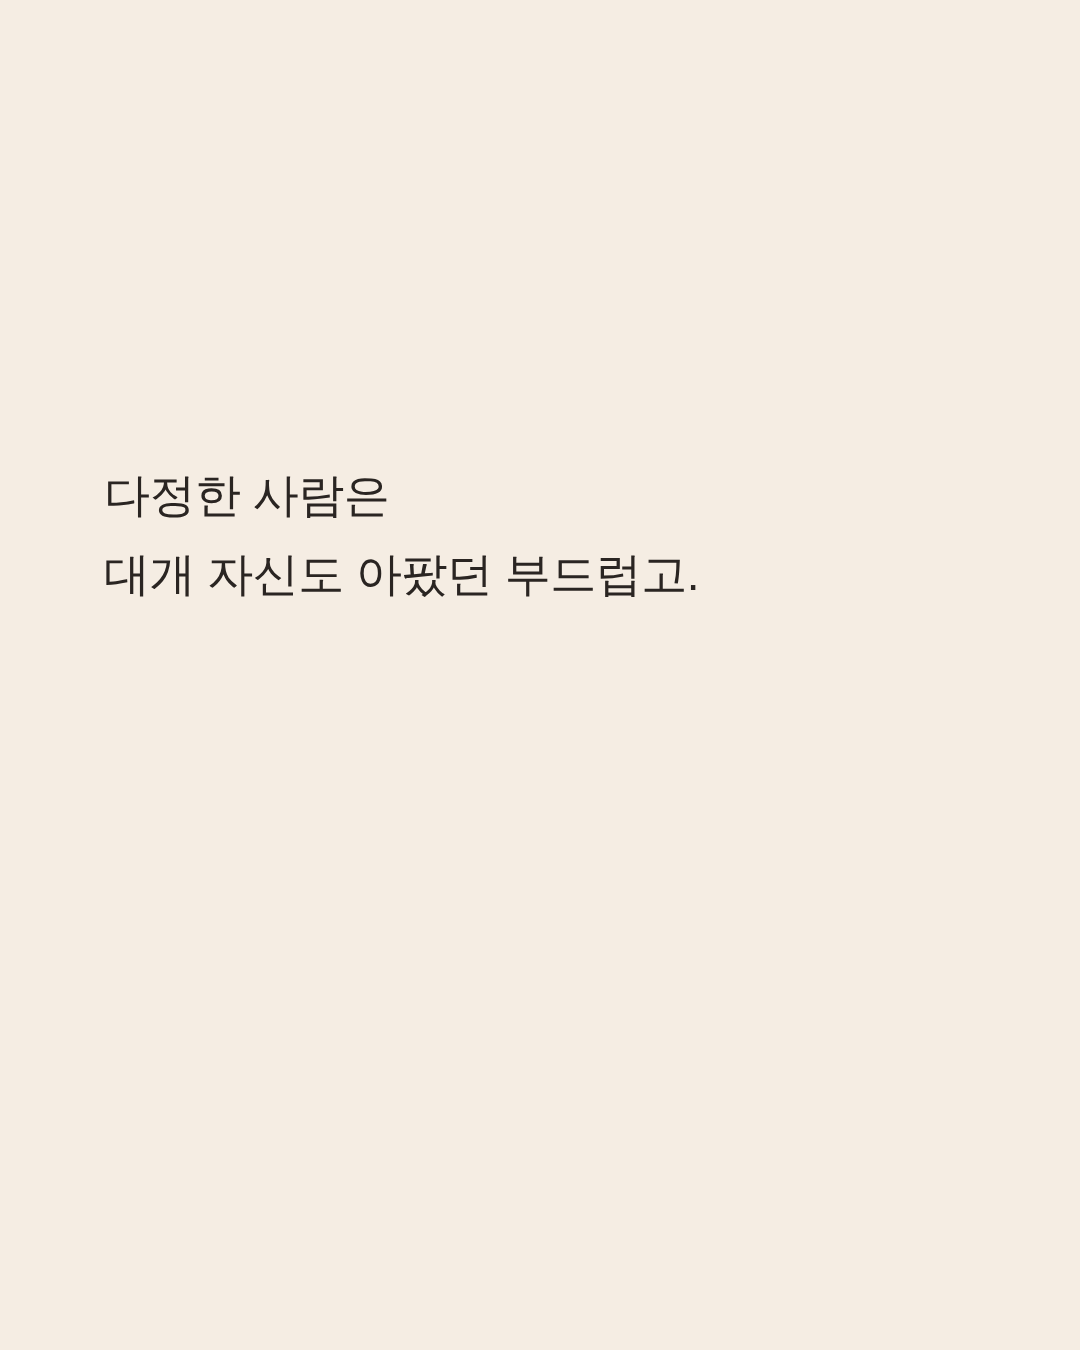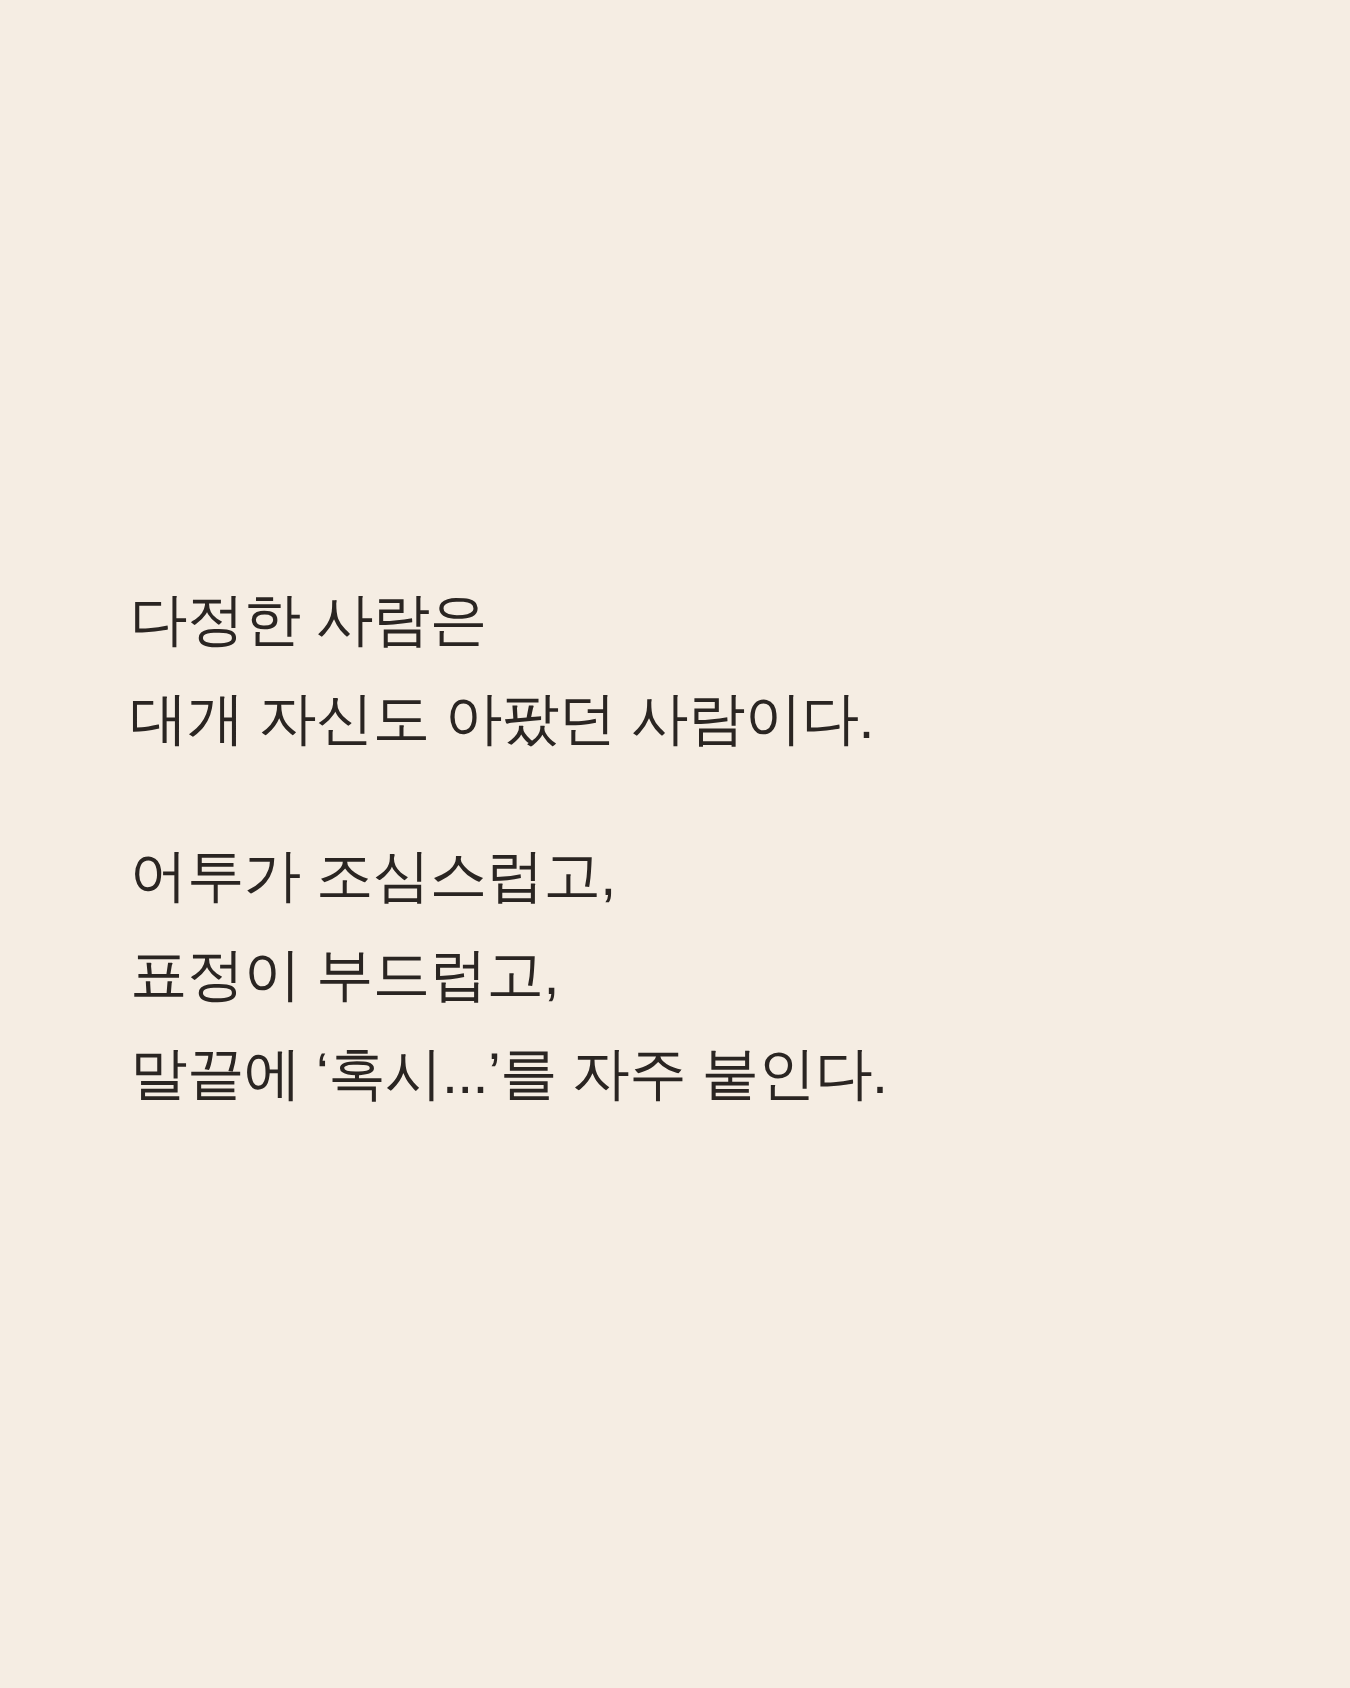--- a/index.html
+++ b/index.html
@@ -43,24 +43,19 @@
   }
 </style>
 </head>
 <body>
 
 <div class="quote-card">
   <div class="quote-block">
 
     <div class="quote-paragraph">
       <div class="quote-line">다정한 사람은</div>
-      <div class="quote-line">대개 자신도 아팠던 사람이다.</div>
+      <div class="quote-line">대개 자신도 아팠던 부드럽고.</div>
     </div>
 
-    <div class="quote-paragraph">
-      <div class="quote-line">어투가 조심스럽고,</div>
-      <div class="quote-line">표정이 부드럽고,</div>
-      <div class="quote-line">말끝에 ‘혹시...’를 자주 붙인다.</div>
-    </div>
 
 
   </div>
 </div>
 
 </body></html>

